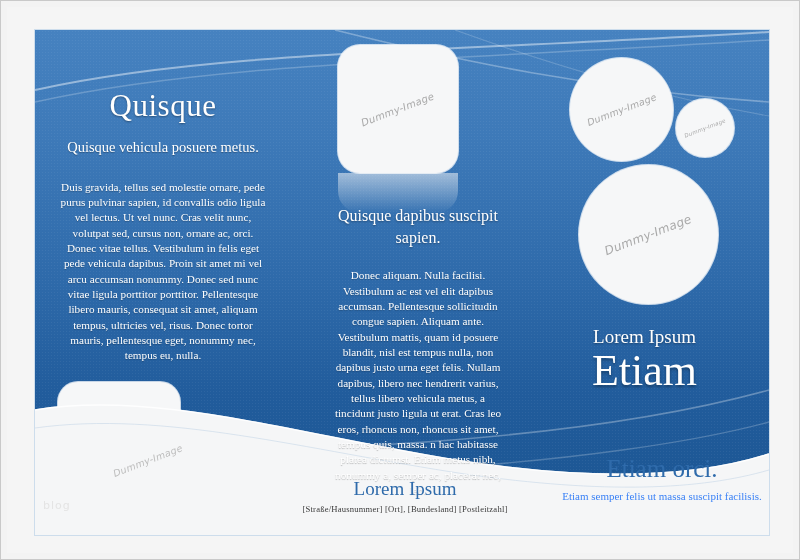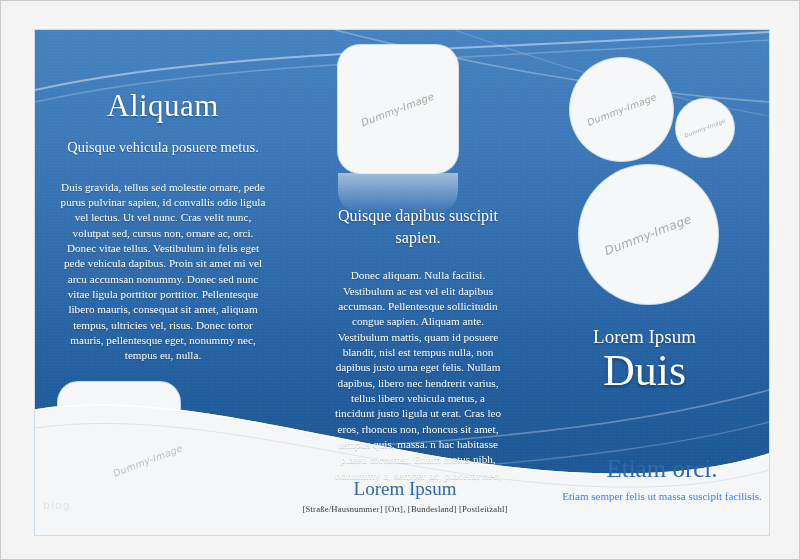--- a/index.html
+++ b/index.html
@@ -153,33 +153,33 @@
     </div>
 
     <svg class="svg-layer" viewBox="0 0 734 505" preserveAspectRatio="none" style="pointer-events:none;">
       <path d="M0,380 C120,360 260,404 420,430 C560,452 660,448 734,424 L734,505 L0,505 Z" fill="#f5f6f7"></path>
       <path d="M0,380 C120,360 260,404 420,430 C560,452 660,448 734,424" stroke="rgba(255,255,255,.9)" stroke-width="1.4" fill="none"></path>
       <path d="M0,398 C130,380 270,420 430,444 C570,464 665,460 734,440" stroke="rgba(205,219,233,.7)" stroke-width="1" fill="none"></path>
     </svg>
     <span class="ph-label" style="position:absolute;left:76px;top:425px;font-size:9.5px;color:#bdbdbd;">Dummy-Image</span>
 
     <div class="col" style="left:22px;top:58px;width:212px;">
-      <h1 class="h1">Aliquam</h1>
+      <h1 class="h1">Quisque</h1>
       <p class="h2" style="margin-top:14px;">Quisque vehicula posuere metus.</p>
       <p class="body-txt" style="margin-top:22px;">Duis gravida, tellus sed molestie ornare, pede purus pulvinar sapien, id convallis odio ligula vel lectus. Ut vel nunc. Cras velit nunc, volutpat sed, cursus non, ornare ac, orci. Donec vitae tellus. Vestibulum in felis eget pede vehicula dapibus. Proin sit amet mi vel arcu accumsan nonummy. Donec sed nunc vitae ligula porttitor porttitor. Pellentesque libero mauris, consequat sit amet, aliquam tempus, ultricies vel, risus. Donec tortor mauris, pellentesque eget, nonummy nec, tempus eu, nulla.</p>
     </div>
 
     <div class="col" style="left:296px;top:175px;width:174px;">
       <p class="h2-center">Quisque dapibus suscipit sapien.</p>
       <p class="body-txt" style="margin-top:20px;">Donec aliquam. Nulla facilisi. Vestibulum ac est vel elit dapibus accumsan. Pellentesque sollicitudin congue sapien. Aliquam ante. Vestibulum mattis, quam id posuere blandit, nisl est tempus nulla, non dapibus justo urna eget felis. Nullam dapibus, libero nec hendrerit varius, tellus libero vehicula metus, a tincidunt justo ligula ut erat. Cras leo eros, rhoncus non, rhoncus sit amet, tempus quis, massa. n hac habitasse platea dictumst. Etiam metus nibh, nonummy a, semper ac, placerat nec, leo.</p>
     </div>
 
     <div class="col" style="left:485px;top:296px;width:249px;">
       <p class="lorem-sm">Lorem Ipsum</p>
-      <p class="dolor-lg">Duis</p>
+      <p class="dolor-lg">Etiam</p>
     </div>
 
     <div class="foot-center" style="left:240px;top:448px;width:260px;">
       <p class="foot-title">Lorem Ipsum</p>
       <p class="foot-line">[Straße/Hausnummer] [Ort], [Bundesland] [Postleitzahl]</p>
     </div>
 
     <div class="foot-right" style="left:504px;top:425px;width:246px;">
       <p class="etiam-h">Etiam orci.</p>
       <p class="etiam-b">Etiam semper felis ut massa suscipit facilisis.</p>

